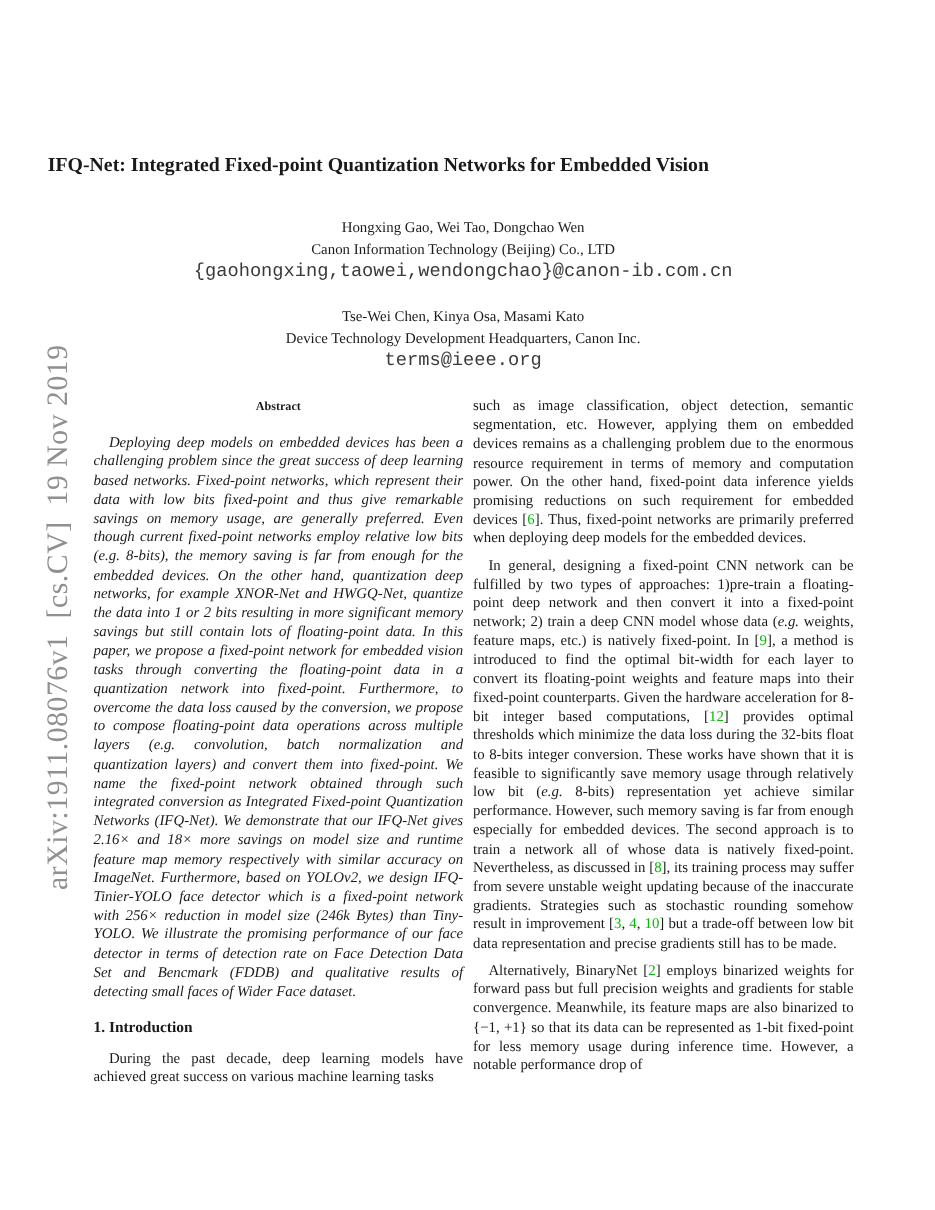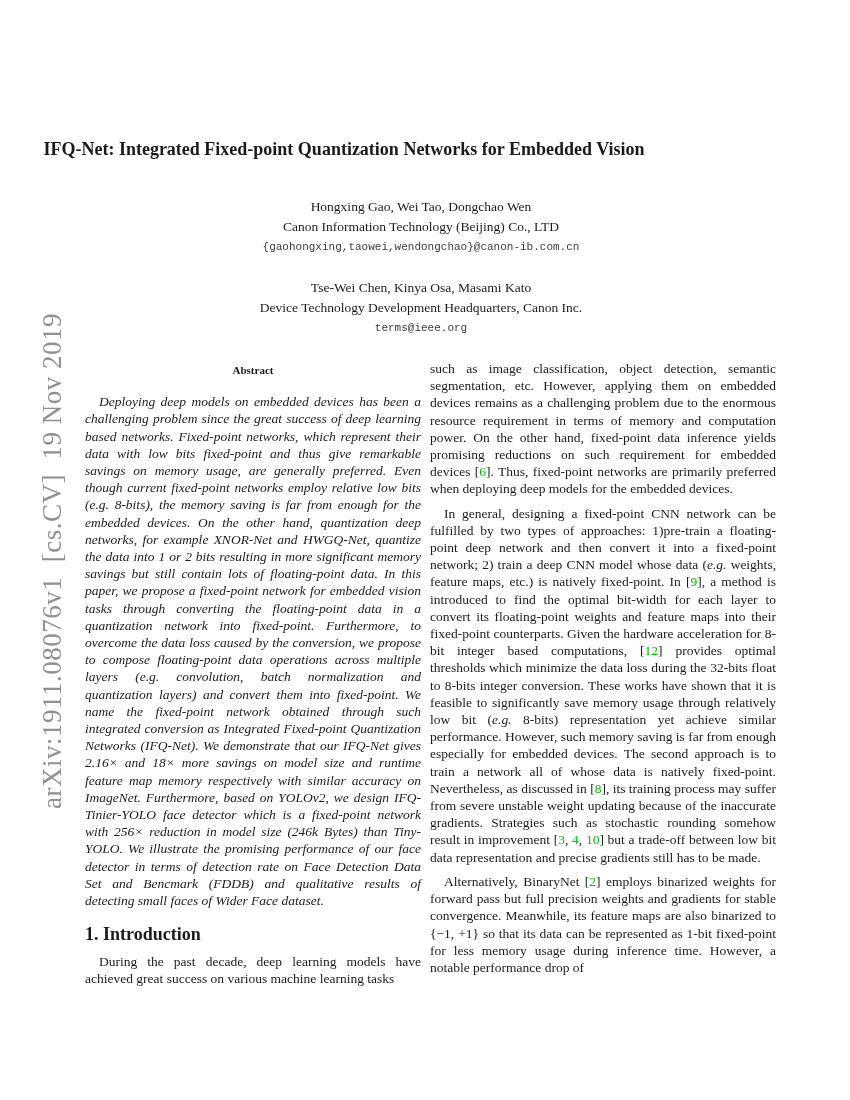--- a/index.html
+++ b/index.html
@@ -41,21 +41,21 @@
     position: absolute;
     left: 0;
     width: 842px;
     text-align: center;
   }
   .author-group.g1 { top: 197px; }
   .author-group.g2 { top: 278px; }
   .author-names, .author-affil { font-size: 13.5px; line-height: 20px; }
   .author-email {
     font-family: "Liberation Mono", monospace;
-    font-size: 11px;
+    font-size: 17px;
     line-height: 21px;
     color: #3a3a3a;
   }
   .col {
     position: absolute;
     top: 360px;
     text-align: justify;
     font-size: 13.5px;
     line-height: 17.2px;
   }
@@ -63,21 +63,21 @@
   .col-right { left: 430px; width: 346px; }
   .abstract-heading {
     text-align: center;
     font-size: 11px;
     font-weight: bold;
     margin: 2px 0 14px 0;
   }
   .abstract-text { font-style: italic; margin: 0; }
   .indent { text-indent: 14px; }
   .section-heading {
-    font-size: 18px;
+    font-size: 14px;
     font-weight: bold;
     margin: 17px 0 9px 0;
     text-align: left;
   }
   p.body-text { margin: 0 0 7px 0; }
   .seg-cite { color: var(--cite-color, #00bb00); cursor: pointer; }
   .seg-i { font-style: italic; }
 </style>
 </head>
 <body>

